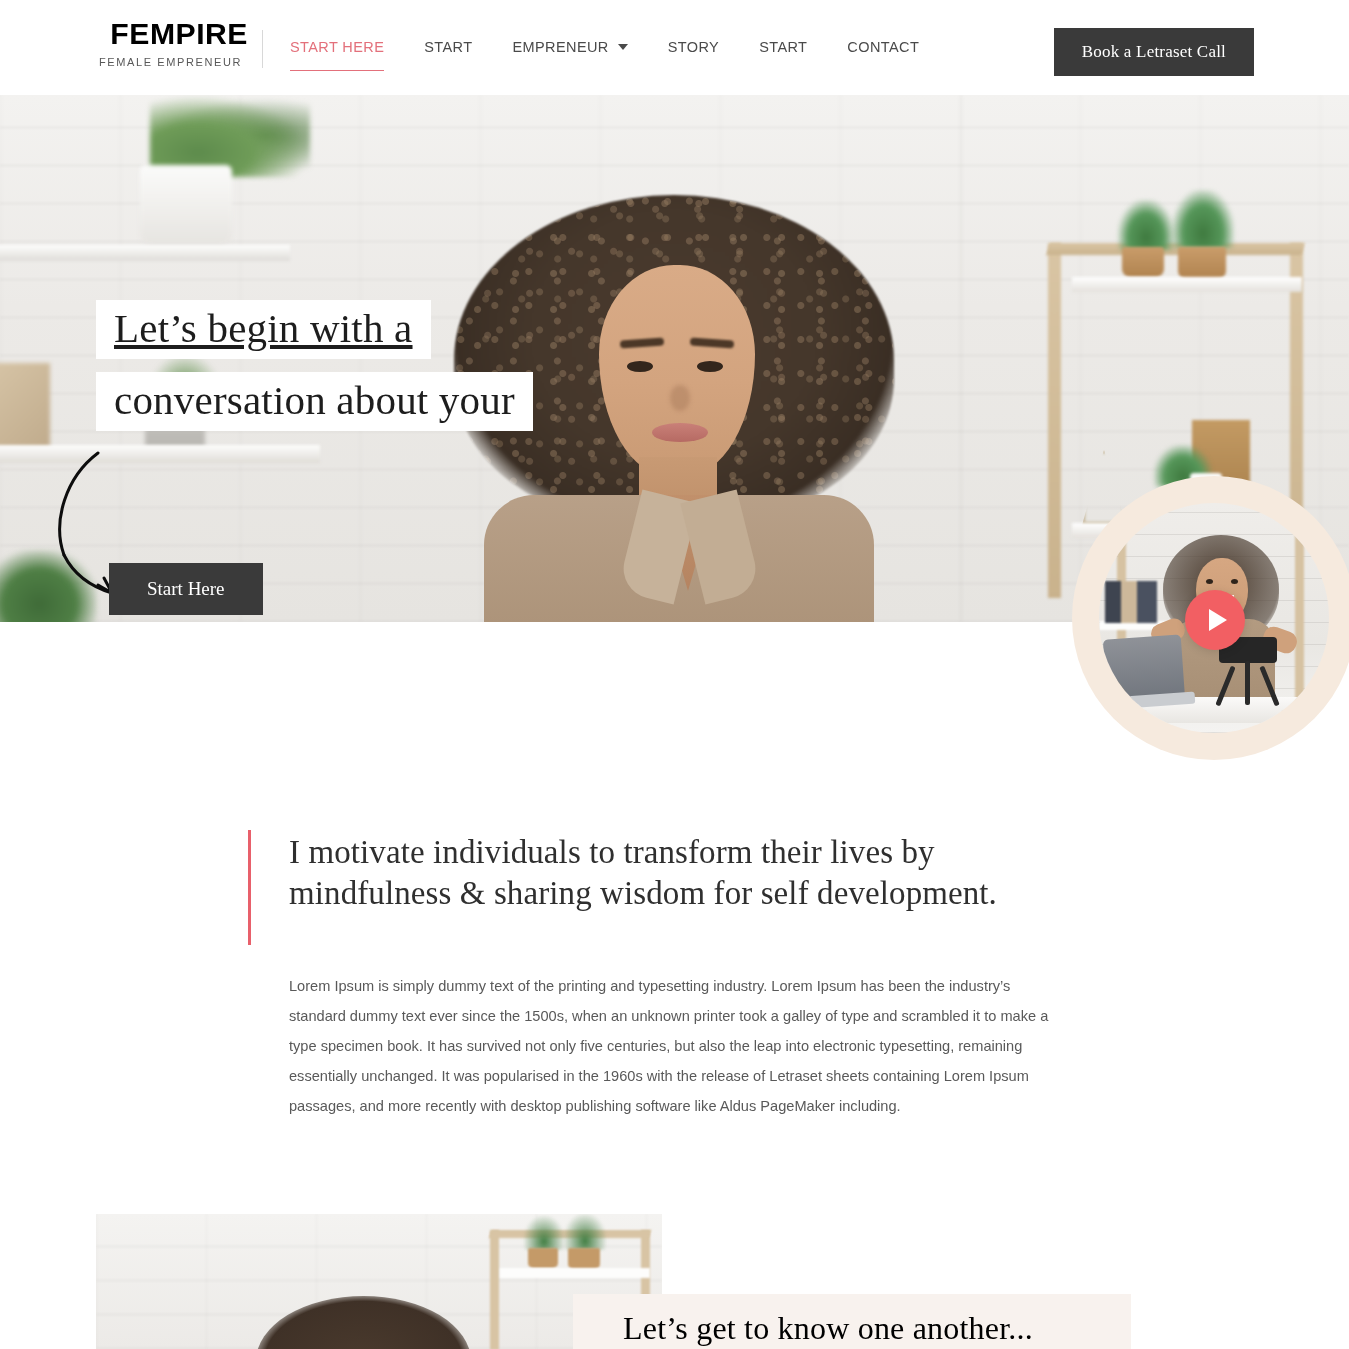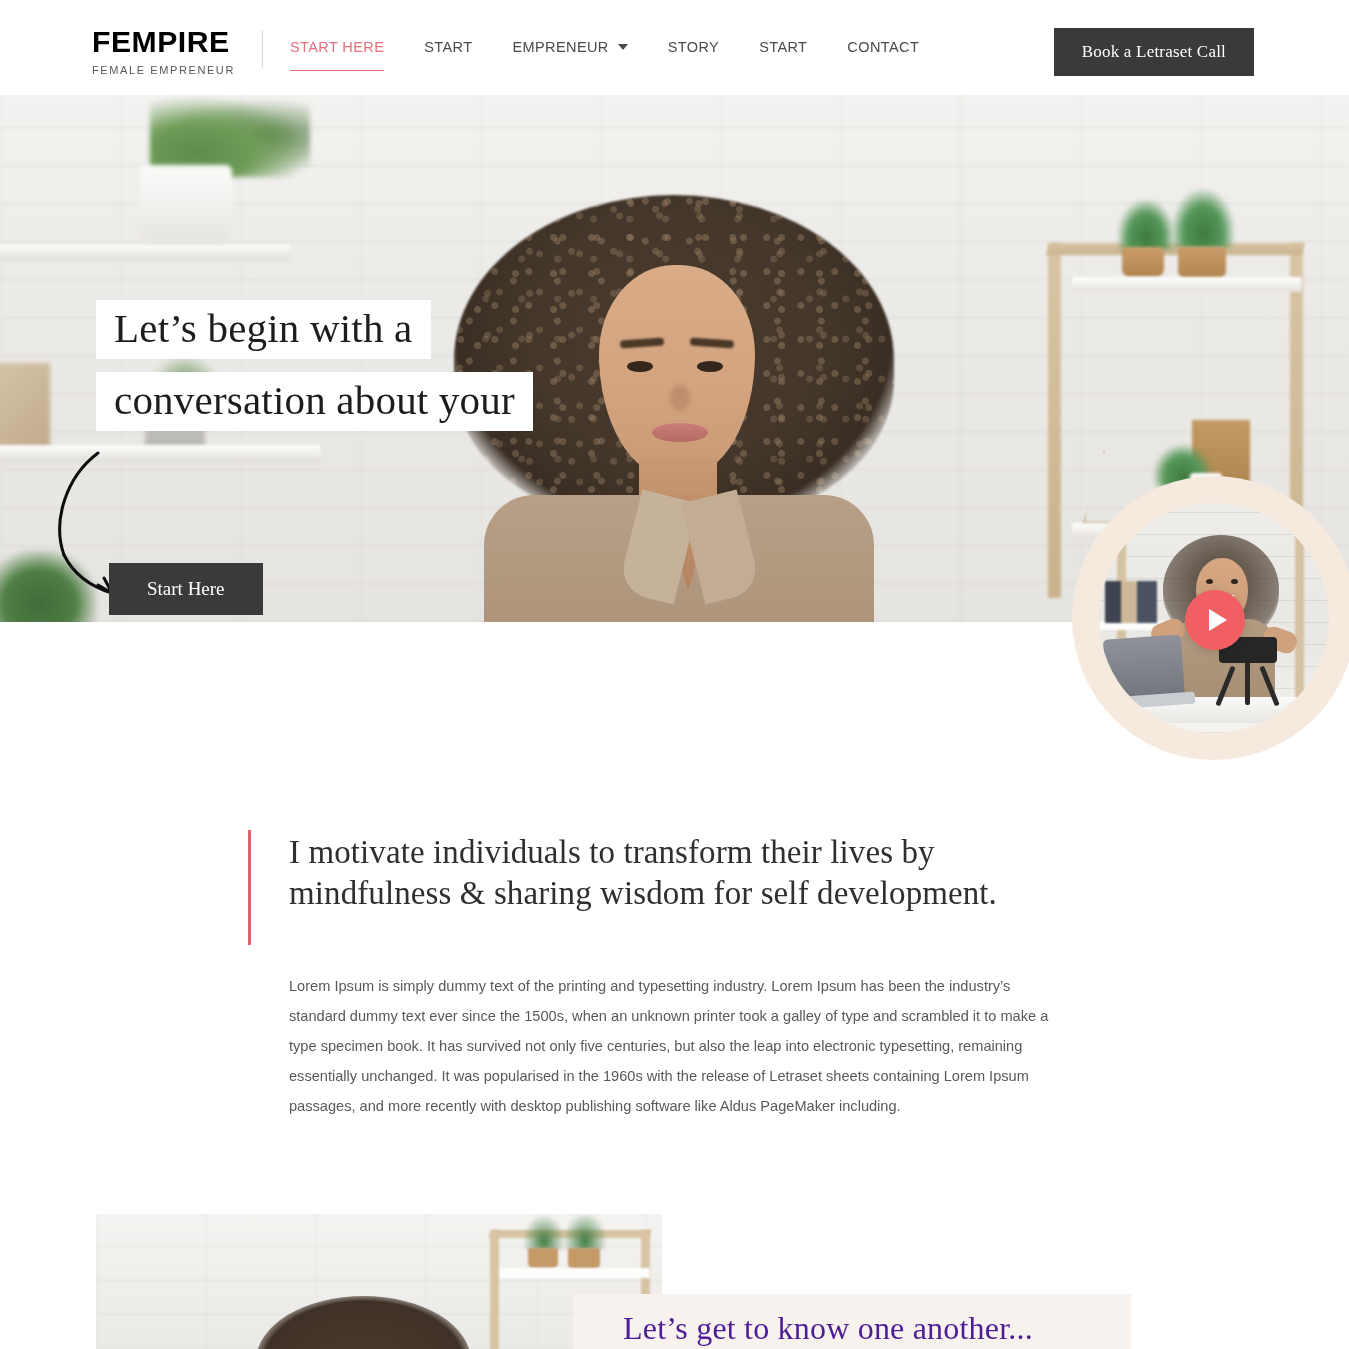--- a/index.html
+++ b/index.html
@@ -4,21 +4,21 @@
 <style>
   * { margin:0; padding:0; box-sizing:border-box; }
   html,body { width:1349px; height:1349px; overflow:hidden; background:#ffffff; }
   body { font-family:"Liberation Sans", sans-serif; color:#3b3b3b; }
 
   
   .header{
     position:absolute; left:0; top:0; width:1349px; height:95px;
     background:#ffffff; display:flex; align-items:center; z-index:40;
   }
-  .logo-wrap{ position:absolute; left:92px; top:28px; width:150px; }
+  .logo-wrap{ position:absolute; left:92px; top:20px; width:150px;text-align:right; }
   .logo-main{
     font-family:"Liberation Sans", sans-serif;
     font-size:29px; font-weight:700; letter-spacing:0.5px;
     color:#000; line-height:1; white-space:nowrap;
     transform:scaleX(1.04); transform-origin:left center;
   }
   .logo-sub{
     font-family:"Liberation Sans", sans-serif;
     font-size:11px; letter-spacing:1.6px; color:#585858;
     margin-top:7px; white-space:nowrap;
@@ -171,21 +171,21 @@
           clip-path:polygon(0 0,100% 0,50% 100%); }
 
   
   .hero-line{
     position:absolute; background:#ffffff;
     font-family:"Liberation Serif", serif;
     font-size:41px; color:#1d1d1d; letter-spacing:.2px;
     padding:8px 18px 10px 18px; white-space:nowrap; line-height:1.0;
     z-index:10;
   }
-  .hl1{ left:96px; top:205px; }
+  .hl1{ left:96px; top:205px;text-decoration:underline; }
   .hl2{ left:96px; top:277px; }
   .hl3{ left:96px; top:349px; }
 
   .arrow-svg{ position:absolute; left:40px; top:340px; width:120px; height:180px; z-index:11; }
 
   .start-btn{
     position:absolute; left:109px; top:468px; z-index:12;
     background:#3a3a3a; color:#fff;
     font-family:"Liberation Serif", serif; font-size:19px;
     padding:15px 38px; cursor:pointer; white-space:nowrap;
@@ -287,21 +287,21 @@
             background:radial-gradient(ellipse at 50% 50%, #4a3a2d 0%, #3f3127 65%, rgba(63,49,39,0) 78%);
             border-radius:50% 50% 44% 44%; }
 
   .cream-box{
     position:absolute; left:573px; top:1294px; width:558px; height:80px;
     background:#f8f2ee; z-index:20;
   }
   .cream-text{
     position:absolute; left:50px; top:16px;
     font-family:"Liberation Serif", serif;
-    font-size:32px; color:#4c1d95; white-space:nowrap; letter-spacing:.2px;
+    font-size:32px; color:#000000; white-space:nowrap; letter-spacing:.2px;
   }
 </style>
 </head>
 <body>
 
 <div class="header">
 
   <div class="logo-wrap">
     <div class="logo-main">FEMPIRE</div>
     <div class="logo-sub">FEMALE  EMPRENEUR</div>

